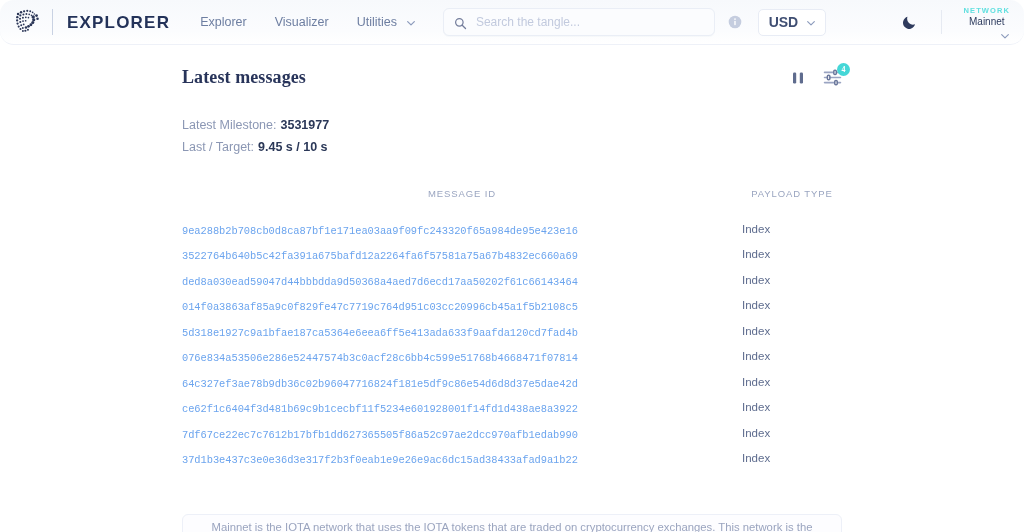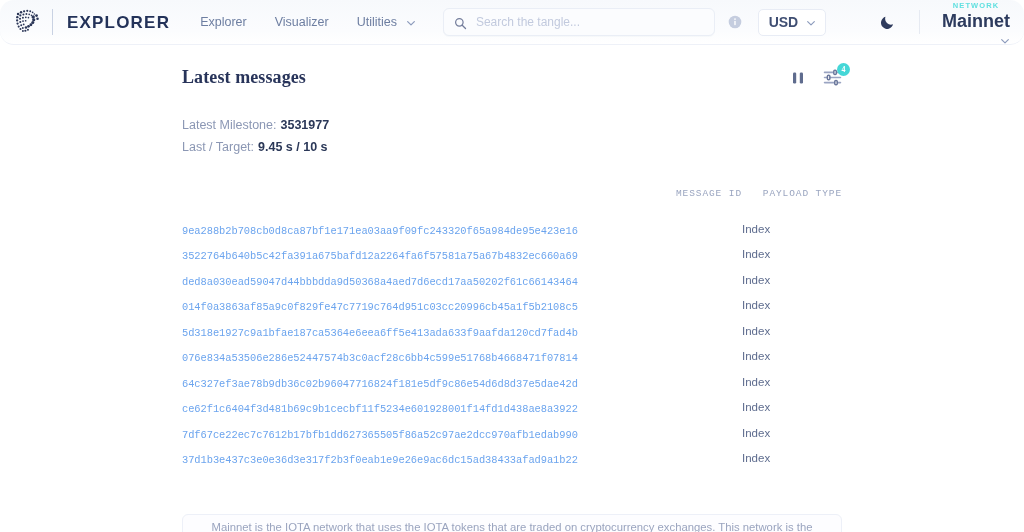--- a/index.html
+++ b/index.html
@@ -82,21 +82,21 @@
   .header-right {
     margin-left: auto; display: flex; align-items: center;
   }
   .theme-toggle { width: 18px; height: 18px; cursor: pointer; margin-right: 0; }
   .hdr-divider { width: 1px; height: 24px; background: #e6eaf2; margin: 0 22px; }
   .network-block { display: flex; align-items: flex-end; cursor: pointer; flex-direction: column; }
   .network-text { text-align: center; line-height: 1.15; }
   .network-label {
     font-size: 7.5px; letter-spacing: 1.1px; color: #62e0e0; font-weight: bold;
   }
-  .network-value { font-size: 18px; color: #2d3b5e; font-weight: bold; }
+  .network-value { font-size: 10px; color: #2d3b5e; }
   .network-caret { margin-left: 12px; width: 10px; height: 10px; }
 
   
   .main {
     width: 1024px;
     padding: 0;
   }
   .content {
     width: 660px;
     margin: 0 auto;
@@ -126,25 +126,24 @@
 
   .stats { margin-bottom: 30px; }
   .stat-line {
     font-size: 12.5px; color: #8b97b4; line-height: 1.72; white-space: nowrap;
   }
   .stat-val { color: #2b3858; font-weight: bold; margin-left: 4px; }
 
   
   .tbl { width: 100%; border-collapse: collapse; }
   .tbl th {
-    text-align: right;
+    text-align: center;
     font-size: 9.5px; letter-spacing: .9px; font-weight: normal;
     color: #9aa5c0; text-transform: uppercase;
     padding: 0 0 17px 0;
-    font-family: Liberation Mono, monospace;
   }
   .tbl td { padding: 0; height: 25.5px; vertical-align: middle; }
   .msg-id {
     font-family: Liberation Mono, monospace;
     font-size: 10.4px;
     color: #6ba4ee;
     letter-spacing: -0.05px;
     text-decoration: none;
     cursor: pointer;
     white-space: nowrap;

